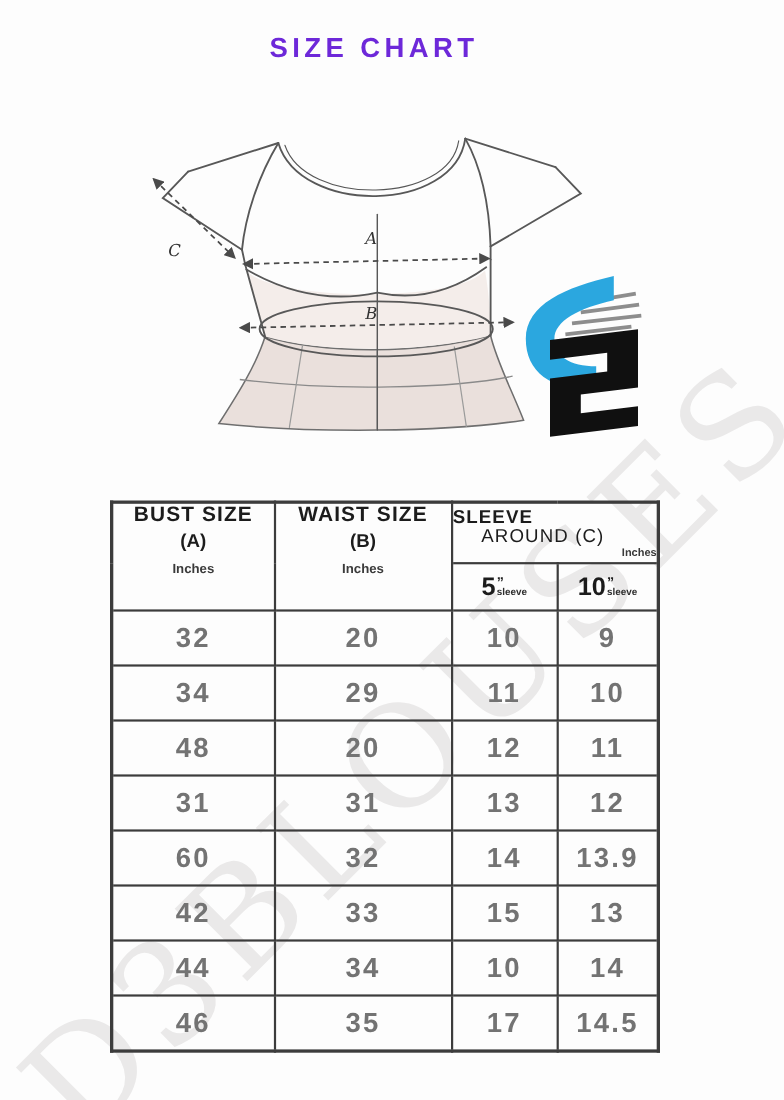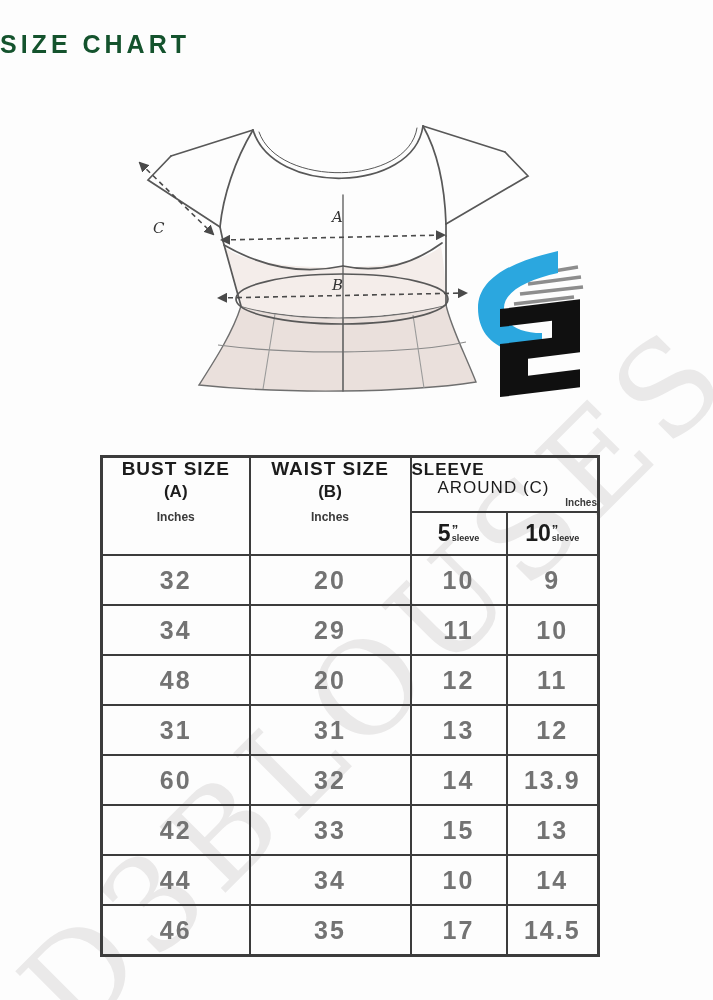--- a/index.html
+++ b/index.html
@@ -6,22 +6,22 @@
   .page{position:relative;width:713px;height:1000px;background:#fdfdfd;overflow:hidden;
         font-family:"Liberation Sans",sans-serif;color:#1c1c1c;}
 
   
   .watermark{position:absolute;left:-8px;top:958px;transform:rotate(-45deg);
              transform-origin:0 0;font-family:"DejaVu Serif",serif;
              font-size:128px;letter-spacing:10px;color:rgba(95,88,88,0.12);
              white-space:nowrap;z-index:1;pointer-events:none;}
 
   
-  .title{position:absolute;top:30px;left:0;width:680px;margin:0;text-align:left;
-         font-size:25px;font-weight:bold;letter-spacing:4px;color:#14532d;z-index:2;}
+  .title{position:absolute;top:30px;left:0;width:680px;margin:0;text-align:center;
+         font-size:25px;font-weight:bold;letter-spacing:4px;color:#6d28d9;z-index:2;}
 
   
   .figure{position:absolute;left:123px;top:100px;width:432px;height:352px;z-index:2;}
   .logo{position:absolute;left:452px;top:248px;width:138px;height:150px;z-index:3;}
 
   
   .size-table{position:absolute;left:100px;top:455px;width:497px;z-index:2;
               border-collapse:collapse;table-layout:fixed;background:transparent;
               border:3px solid #3c3c3c;}
   .size-table th,.size-table td{border:2px solid #3c3c3c;padding:0;background:transparent;}

